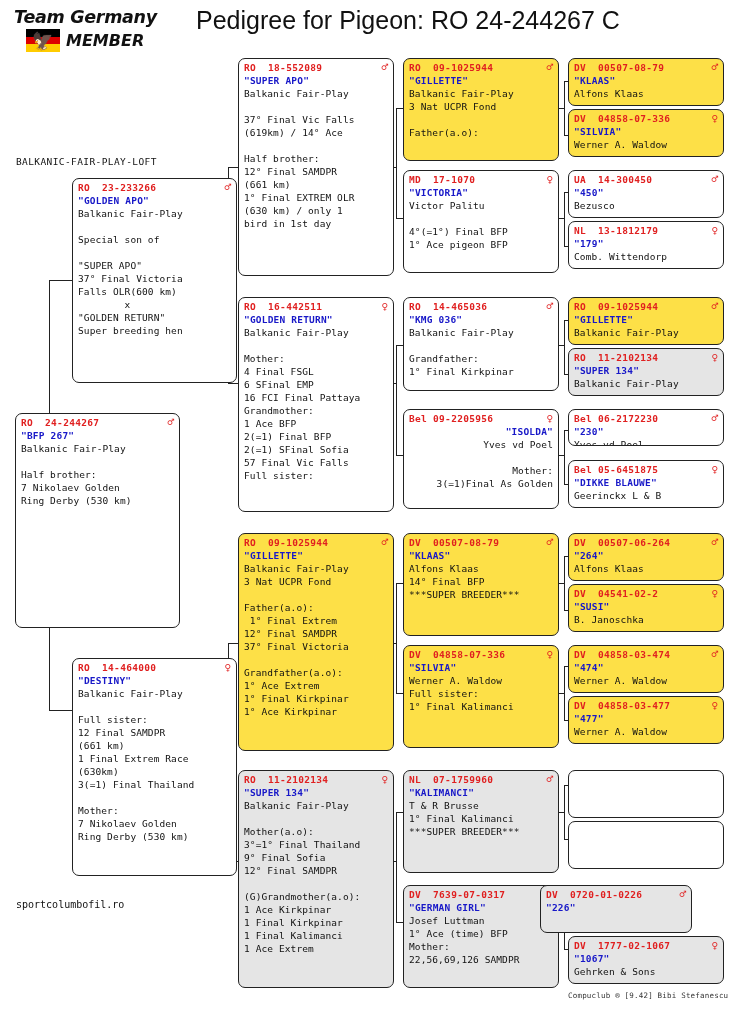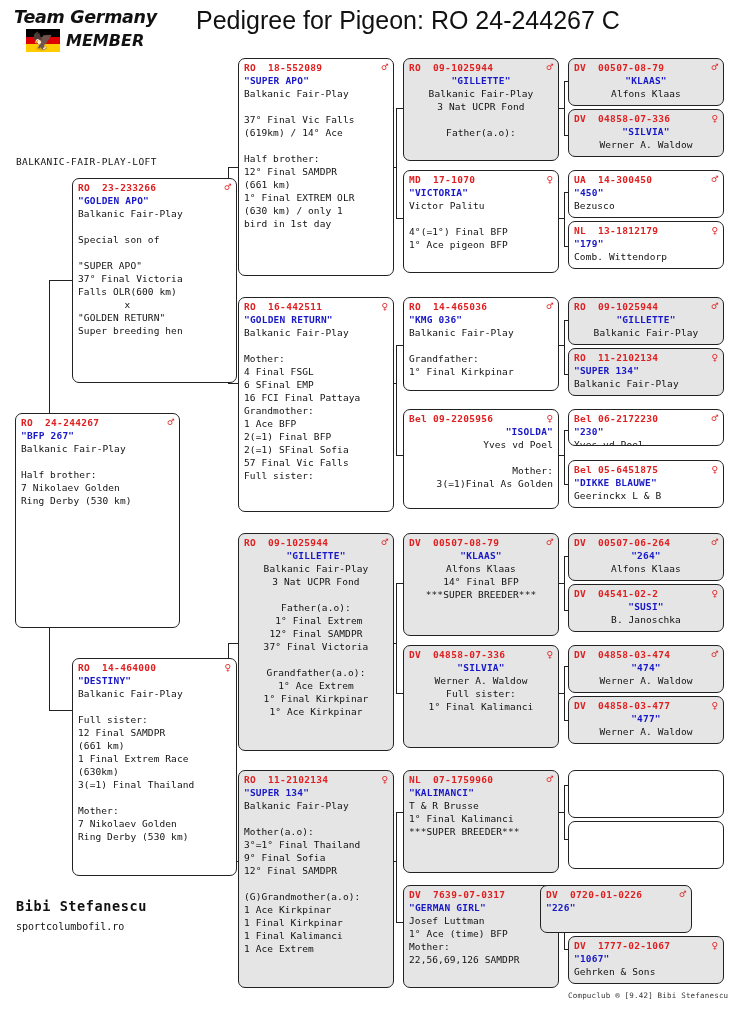--- a/index.html
+++ b/index.html
@@ -117,21 +117,21 @@
   
   .card {
     position: absolute;
     box-sizing: border-box;
     border: 1.2px solid #222;
     border-radius: 7px;
     background: #ffffff;
     padding: 3px 5px 2px 5px;
     overflow: hidden;
   }
-  .card.pink  { background: #e5e5e5; text-align: center; }
+  .card.pink  { background: #fde047; }
   .card.yellow{ background: #e5e5e5; }
   .card.white { background: #ffffff; }
   .card.empty { background: #ffffff; }
 
   .card .hdr {
     display: flex;
     align-items: flex-start;
     justify-content: space-between;
     line-height: 12px;
   }
@@ -624,17 +624,16 @@
 <div class="card yellow" style="left:568px; top:936px; width:156px; height:48px;">
   <div class="hdr">
     <span class="ring">DV  1777-02-1067</span>
     <span class="sex">♀</span>
   </div>
   <div class="pname">"1067"</div>
   <div class="lines">Gehrken &amp; Sons</div>
 </div>
 
 <div id="owner">
-  <div class="owner-name">Bibi Stefanescu</div>
   <div class="owner-line">sportcolumbofil.ro</div>
 </div>
 
 <div id="credit">Compuclub ® [9.42]  Bibi Stefanescu</div>
 
 </body></html>

